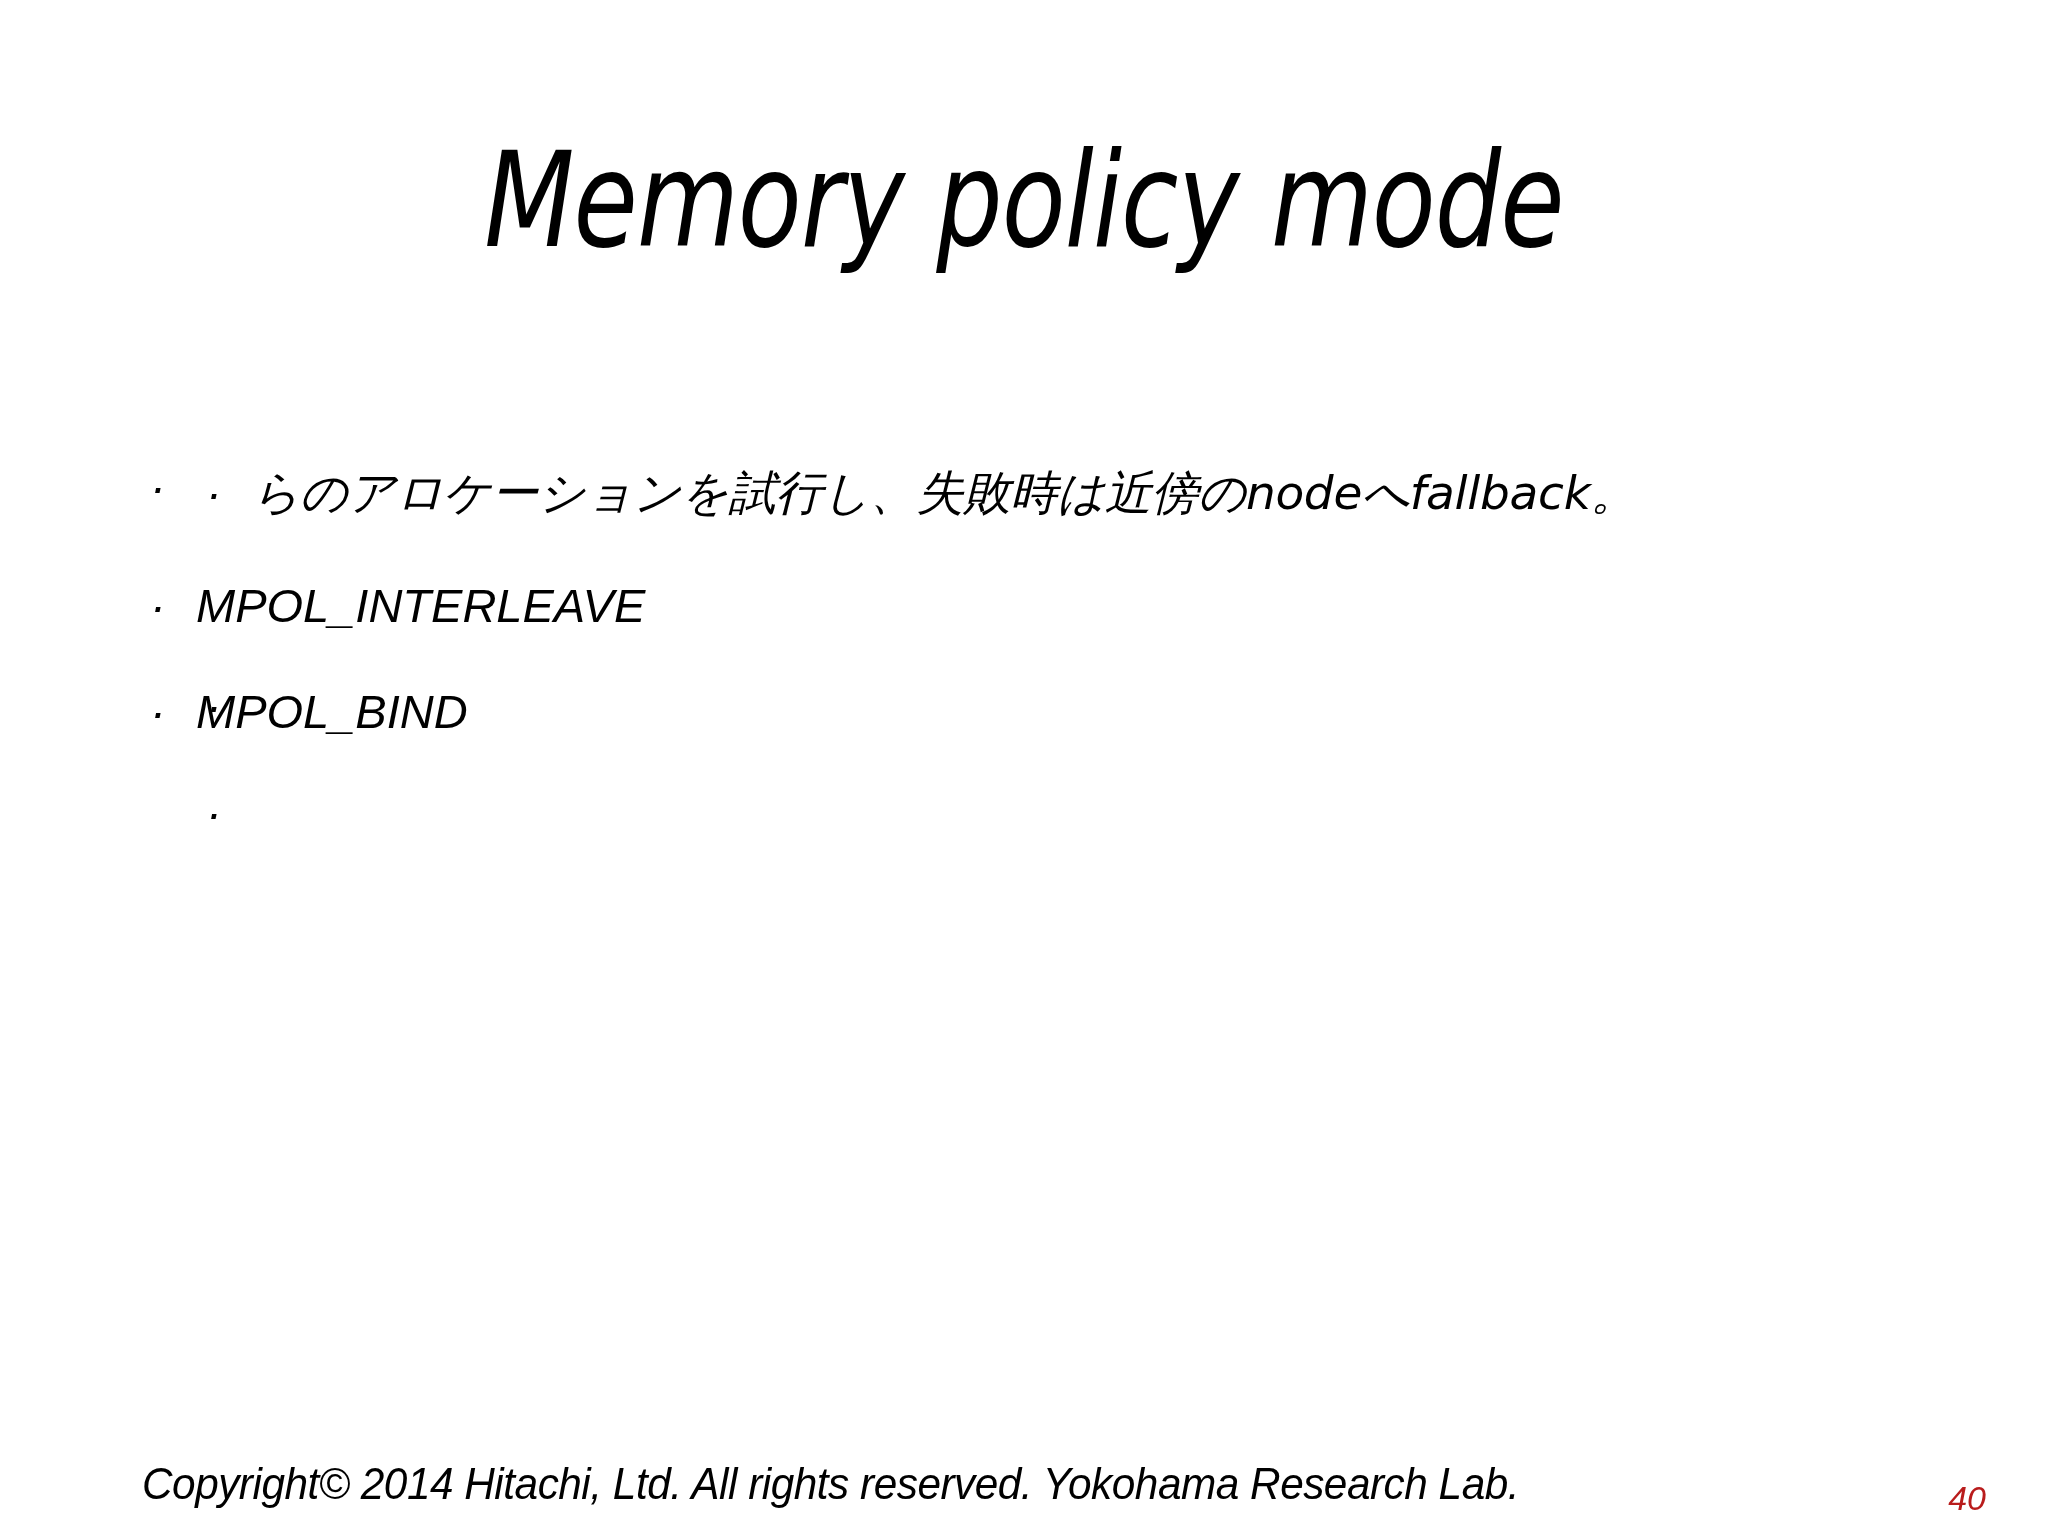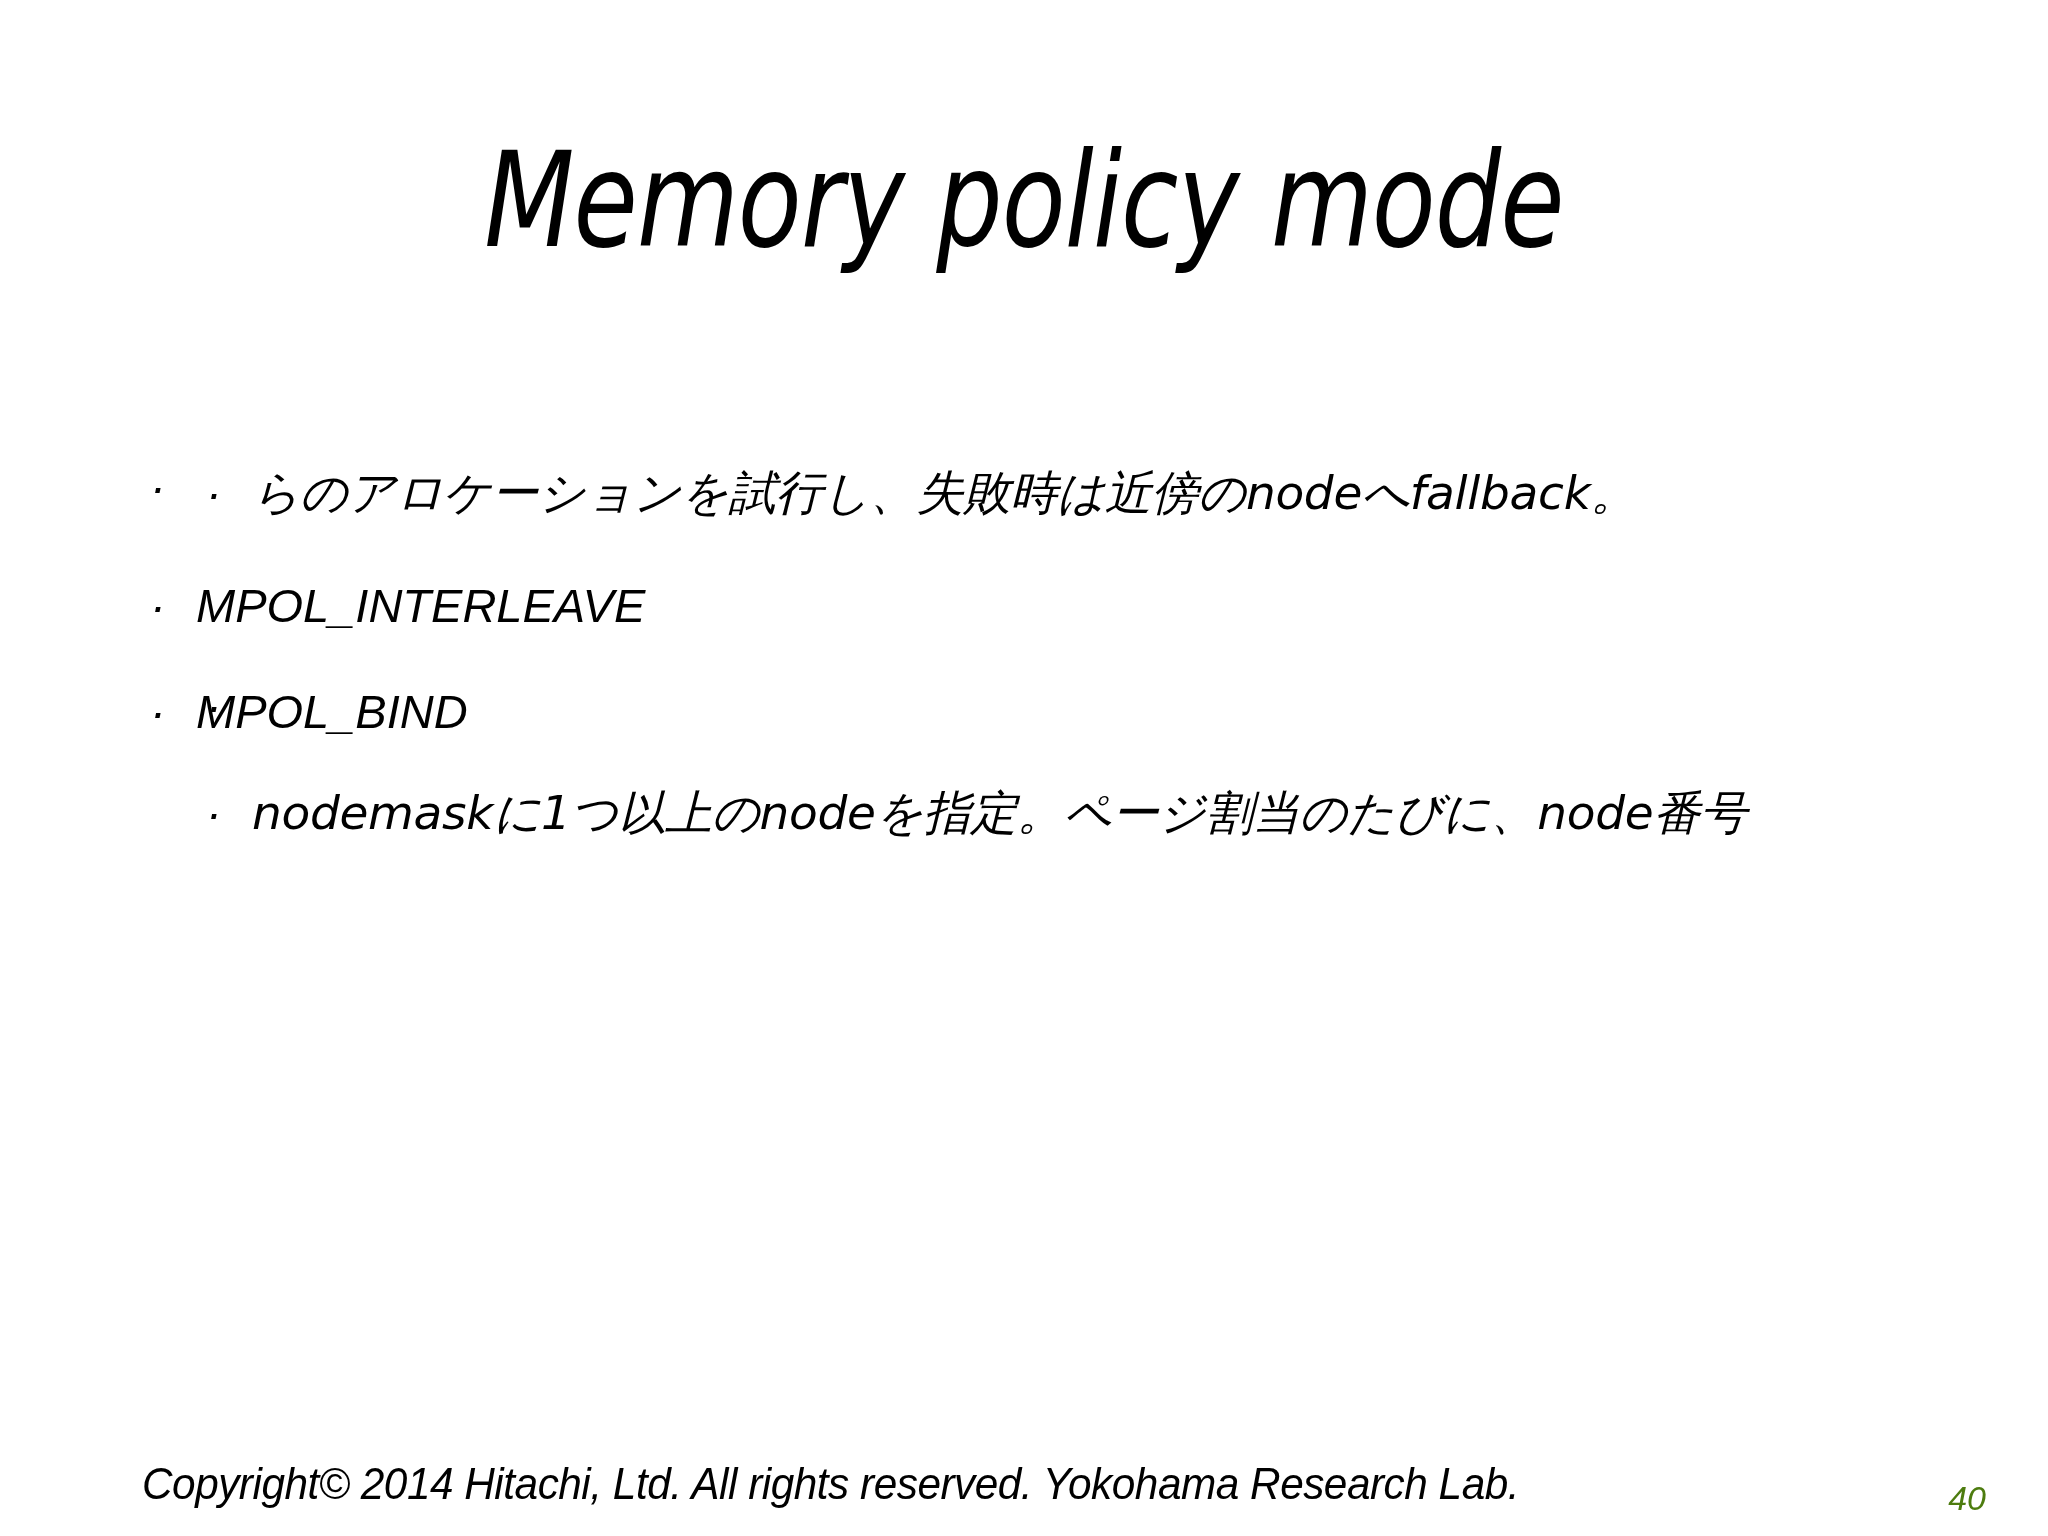--- a/index.html
+++ b/index.html
@@ -117,21 +117,21 @@
     transform: scaleX(0.94);
     transform-origin: 0 50%;
   }
 
   .page-number {
     position: absolute;
     right: 62px;
     bottom: 18px;
     font-size: 34px;
     font-weight: 400;
-    color: #4d7c0f;
+    color: #b91c1c;
     font-family: "Liberation Sans", "DejaVu Sans", sans-serif;
   }
 </style>
 </head>
 <body>
 
 <div class="slide">
 
   <div class="slide-title">Memory policy mode</div>
 
@@ -157,21 +157,20 @@
       </div>
     </div>
 
     <div class="group">
       <div class="lvl1">
         <span class="bullet-dot">·</span>
         <span>MPOL_BIND</span>
       </div>
       <div class="lvl2">
         <span class="bullet-dot">·</span>
-        <span class="jp">nodemaskに1つ以上のnodeを指定。ページ割当のたびに、node番号</span>
       </div>
     </div>
 
   </div>
 
   <div class="footer">Copyright© 2014 Hitachi, Ltd. All rights reserved. Yokohama Research Lab.</div>
 
   <div class="page-number">40</div>
 
 </div>

